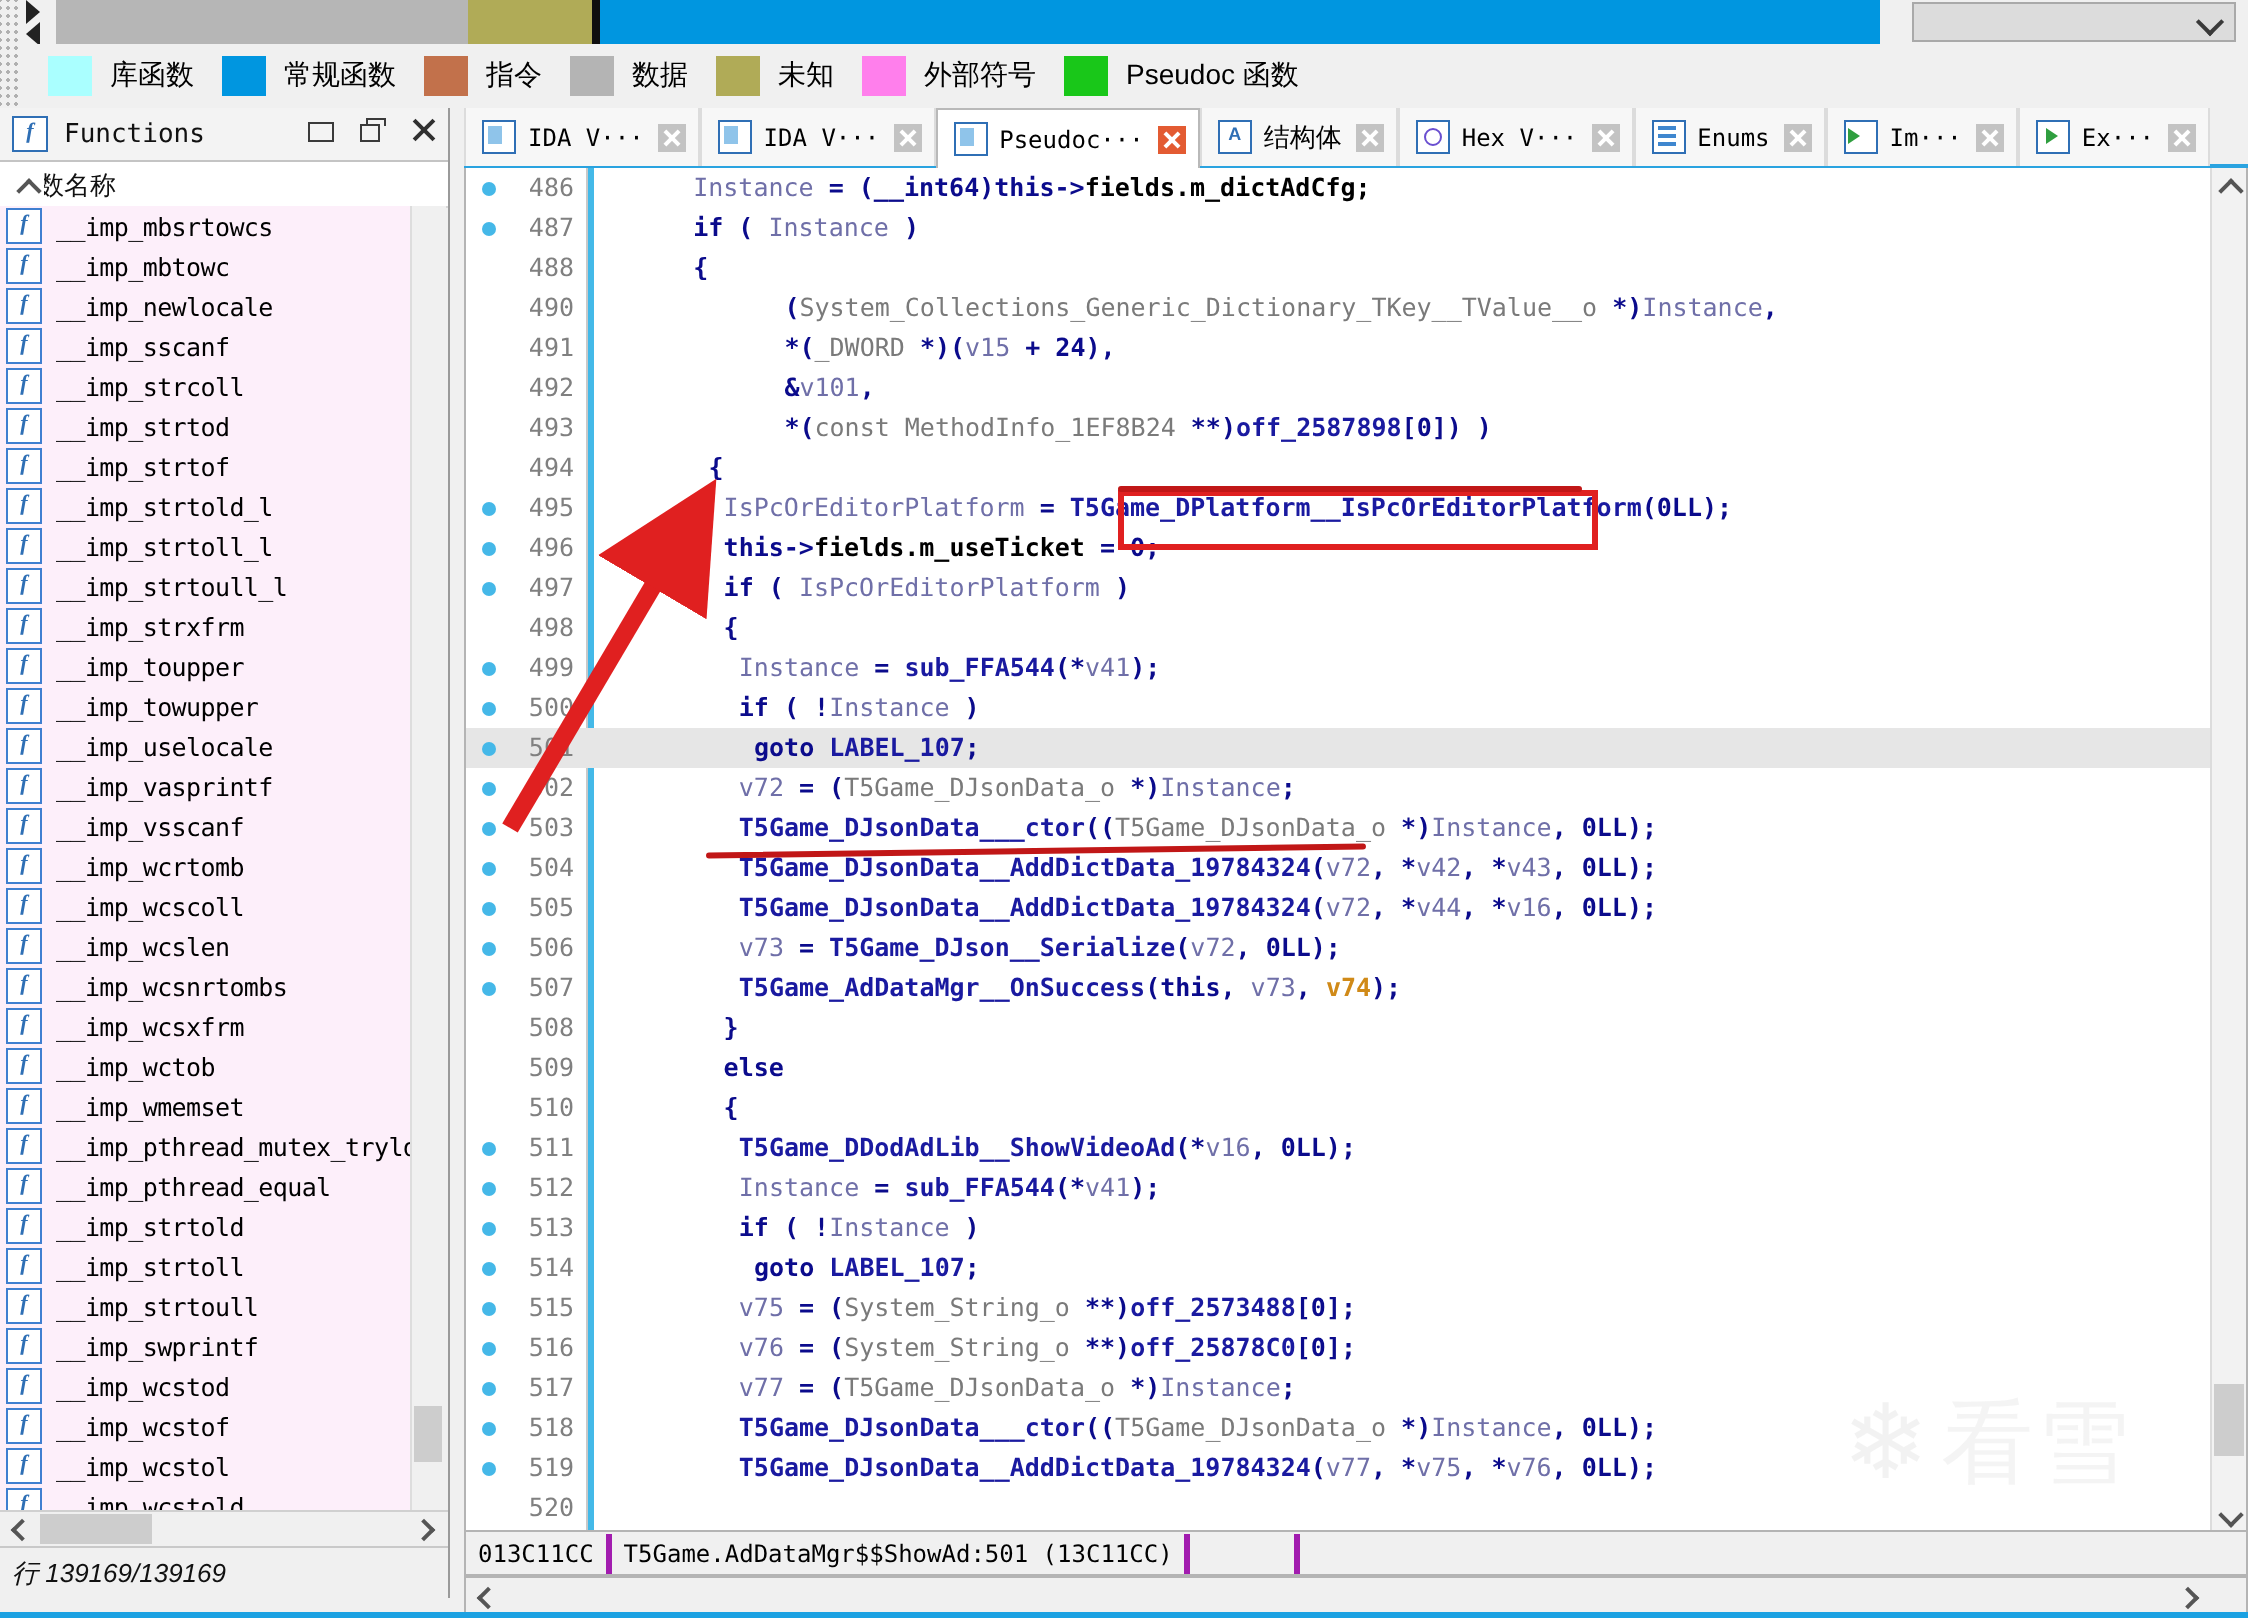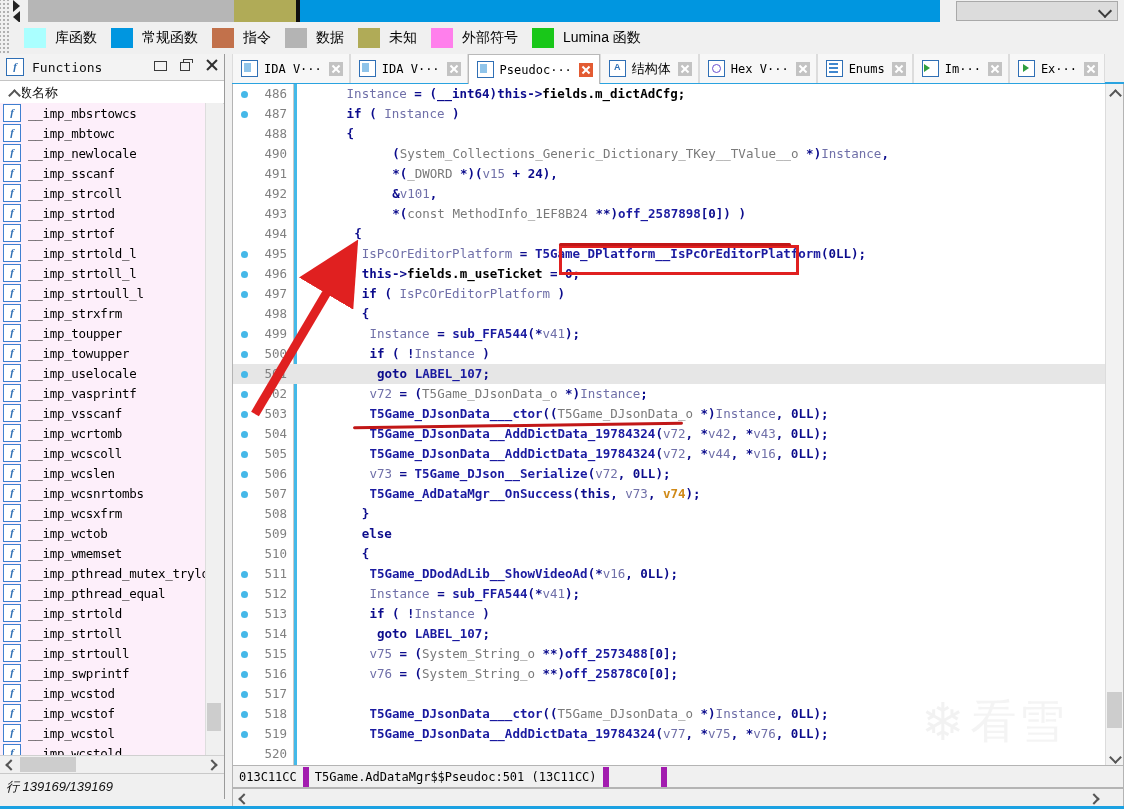--- a/index.html
+++ b/index.html
@@ -170,21 +170,21 @@
      border-left:2px solid #555;border-top:2px solid #555;transform:rotate(45deg);}
   .cvdn{position:absolute;left:0;bottom:0;width:17px;height:17px;}
   .cvdn::after{content:"";position:absolute;left:5px;top:4px;width:7px;height:7px;
      border-right:2px solid #555;border-bottom:2px solid #555;transform:rotate(45deg);}
   .cvthumb{position:absolute;left:1px;top:608px;width:15px;height:36px;background:#cdcdcd;}
 
   
   .statusbar{position:absolute;left:232px;top:766px;width:892px;height:22px;background:#f0f0f0;
      border:1px solid #b4b4b4;border-top:none;box-sizing:border-box;display:flex;align-items:center;}
   .st-cell{height:20px;display:flex;align-items:center;padding:0 6px;
-     font-family:"DejaVu Sans Mono",monospace;font-size:12px;color:#000;border-right:6px solid #a21caf;}
+     font-family:"DejaVu Sans Mono",monospace;font-size:12px;color:#000;border-right:3px solid #a21caf;}
   .st-cell.empty{width:40px;}
   .chscroll{position:absolute;left:232px;top:788px;width:892px;height:19px;background:#f0f0f0;
      border:1px solid #b4b4b4;box-sizing:border-box;}
   .chleft{position:absolute;left:2px;top:2px;width:14px;height:14px;}
   .chleft::after{content:"";position:absolute;left:5px;top:4px;width:6px;height:6px;
      border-left:2px solid #555;border-bottom:2px solid #555;transform:rotate(45deg);}
   .chright{position:absolute;right:22px;top:2px;width:14px;height:14px;}
   .chright::after{content:"";position:absolute;left:3px;top:4px;width:6px;height:6px;
      border-right:2px solid #555;border-top:2px solid #555;transform:rotate(45deg);}
   .chthumb{position:absolute;left:18px;top:2px;width:0px;height:14px;background:#cdcdcd;}
@@ -236,21 +236,21 @@
         <div class="legend-item">
           <span class="legend-sw" style="background: rgb(176, 171, 87);"></span>
           <span class="legend-lb">未知</span>
         </div>
         <div class="legend-item">
           <span class="legend-sw" style="background: rgb(255, 127, 236);"></span>
           <span class="legend-lb">外部符号</span>
         </div>
         <div class="legend-item">
           <span class="legend-sw" style="background: rgb(25, 199, 25);"></span>
-          <span class="legend-lb">Lumina 函数</span>
+          <span class="legend-lb">Pseudoc 函数</span>
         </div>
       </div>
   </div>
 
   <div class="funcs">
     <div class="funcs-title">
       <span class="ficon">f</span>
       <span class="ttl">Functions</span>
       <span class="win-btns">
         <span class="wb wb-restore">
@@ -495,21 +495,21 @@
           <div class="cl"><span class="dot"></span><span class="ln">507</span><span class="src" style="padding-left: 68.4px;"><span class="fnc">T5Game_AdDataMgr__OnSuccess</span><span class="p">(</span><span class="k">this</span><span class="p">, </span><span class="var">v73</span><span class="p">, </span><span class="org">v74</span><span class="p">);</span></span></div>
           <div class="cl"><span class="ln">508</span><span class="src" style="padding-left: 60.8px;"><span class="p">}</span></span></div>
           <div class="cl"><span class="ln">509</span><span class="src" style="padding-left: 60.8px;"><span class="k">else</span></span></div>
           <div class="cl"><span class="ln">510</span><span class="src" style="padding-left: 60.8px;"><span class="p">{</span></span></div>
           <div class="cl"><span class="dot"></span><span class="ln">511</span><span class="src" style="padding-left: 68.4px;"><span class="fnc">T5Game_DDodAdLib__ShowVideoAd</span><span class="p">(*</span><span class="var">v16</span><span class="p">, </span><span class="num">0LL</span><span class="p">);</span></span></div>
           <div class="cl"><span class="dot"></span><span class="ln">512</span><span class="src" style="padding-left: 68.4px;"><span class="var">Instance</span><span class="p"> = </span><span class="fnc">sub_FFA544</span><span class="p">(*</span><span class="var">v41</span><span class="p">);</span></span></div>
           <div class="cl"><span class="dot"></span><span class="ln">513</span><span class="src" style="padding-left: 68.4px;"><span class="k">if</span><span class="p"> ( !</span><span class="var">Instance</span><span class="p"> )</span></span></div>
           <div class="cl"><span class="dot"></span><span class="ln">514</span><span class="src" style="padding-left: 76px;"><span class="k">goto</span><span class="p"> </span><span class="fnc">LABEL_107</span><span class="p">;</span></span></div>
           <div class="cl"><span class="dot"></span><span class="ln">515</span><span class="src" style="padding-left: 68.4px;"><span class="var">v75</span><span class="p"> = (</span><span class="typ">System_String_o </span><span class="p">**)</span><span class="fnc">off_2573488</span><span class="p">[</span><span class="num">0</span><span class="p">];</span></span></div>
           <div class="cl"><span class="dot"></span><span class="ln">516</span><span class="src" style="padding-left: 68.4px;"><span class="var">v76</span><span class="p"> = (</span><span class="typ">System_String_o </span><span class="p">**)</span><span class="fnc">off_25878C0</span><span class="p">[</span><span class="num">0</span><span class="p">];</span></span></div>
-          <div class="cl"><span class="dot"></span><span class="ln">517</span></div>
+          <div class="cl"><span class="dot"></span><span class="ln">517</span><span class="src" style="padding-left: 68.4px;"><span class="var">v77</span><span class="p"> = (</span><span class="typ">T5Game_DJsonData_o </span><span class="p">*)</span><span class="var">Instance</span><span class="p">;</span></span></div>
           <div class="cl"><span class="dot"></span><span class="ln">518</span><span class="src" style="padding-left: 68.4px;"><span class="fnc">T5Game_DJsonData___ctor</span><span class="p">((</span><span class="typ">T5Game_DJsonData_o </span><span class="p">*)</span><span class="var">Instance</span><span class="p">, </span><span class="num">0LL</span><span class="p">);</span></span></div>
           <div class="cl"><span class="dot"></span><span class="ln">519</span><span class="src" style="padding-left: 68.4px;"><span class="fnc">T5Game_DJsonData__AddDictData_19784324</span><span class="p">(</span><span class="var">v77</span><span class="p">, *</span><span class="var">v75</span><span class="p">, *</span><span class="var">v76</span><span class="p">, </span><span class="num">0LL</span><span class="p">);</span></span></div>
           <div class="cl"><span class="ln">520</span><span class="src" style="padding-left: 68.4px;"></span></div>
         </div>
 
       <div class="ann-box" style="left:326px;top:161px;width:234px;height:24px;"></div>
       <div class="ann-underline" style="left:335px;top:170px;width:0;"></div>
       <div class="ann-underline" style="left:326px;top:164px;width:0px;"></div>
       <div class="ann-underline" style="left:330px;top:162px;width:0px;"></div>
 
@@ -534,21 +534,21 @@
 
     <div class="cvscroll">
       <div class="cvup"></div>
       <div class="cvthumb"></div>
       <div class="cvdn"></div>
     </div>
   </div>
 
   <div class="statusbar">
     <span class="st-cell">013C11CC</span>
-    <span class="st-cell">T5Game.AdDataMgr$$Pseudoc:501  (13C11CC)</span>
+    <span class="st-cell">T5Game.AdDataMgr$$ShowAd:501  (13C11CC)</span>
     <span class="st-cell empty"></span>
   </div>
 
   <div class="chscroll">
     <div class="chleft"></div>
     <div class="chthumb"></div>
     <div class="chright"></div>
   </div>
 
   <div class="bluestripe"></div>

